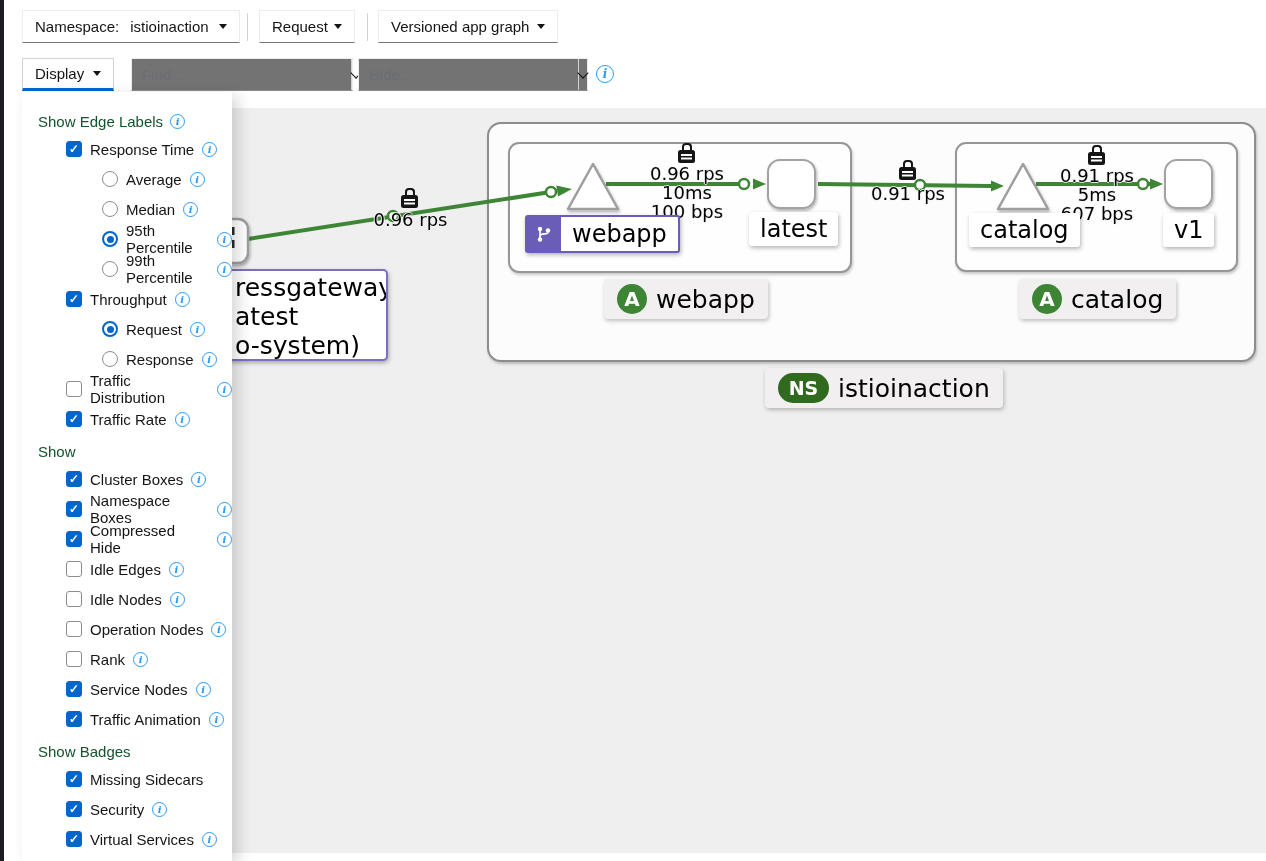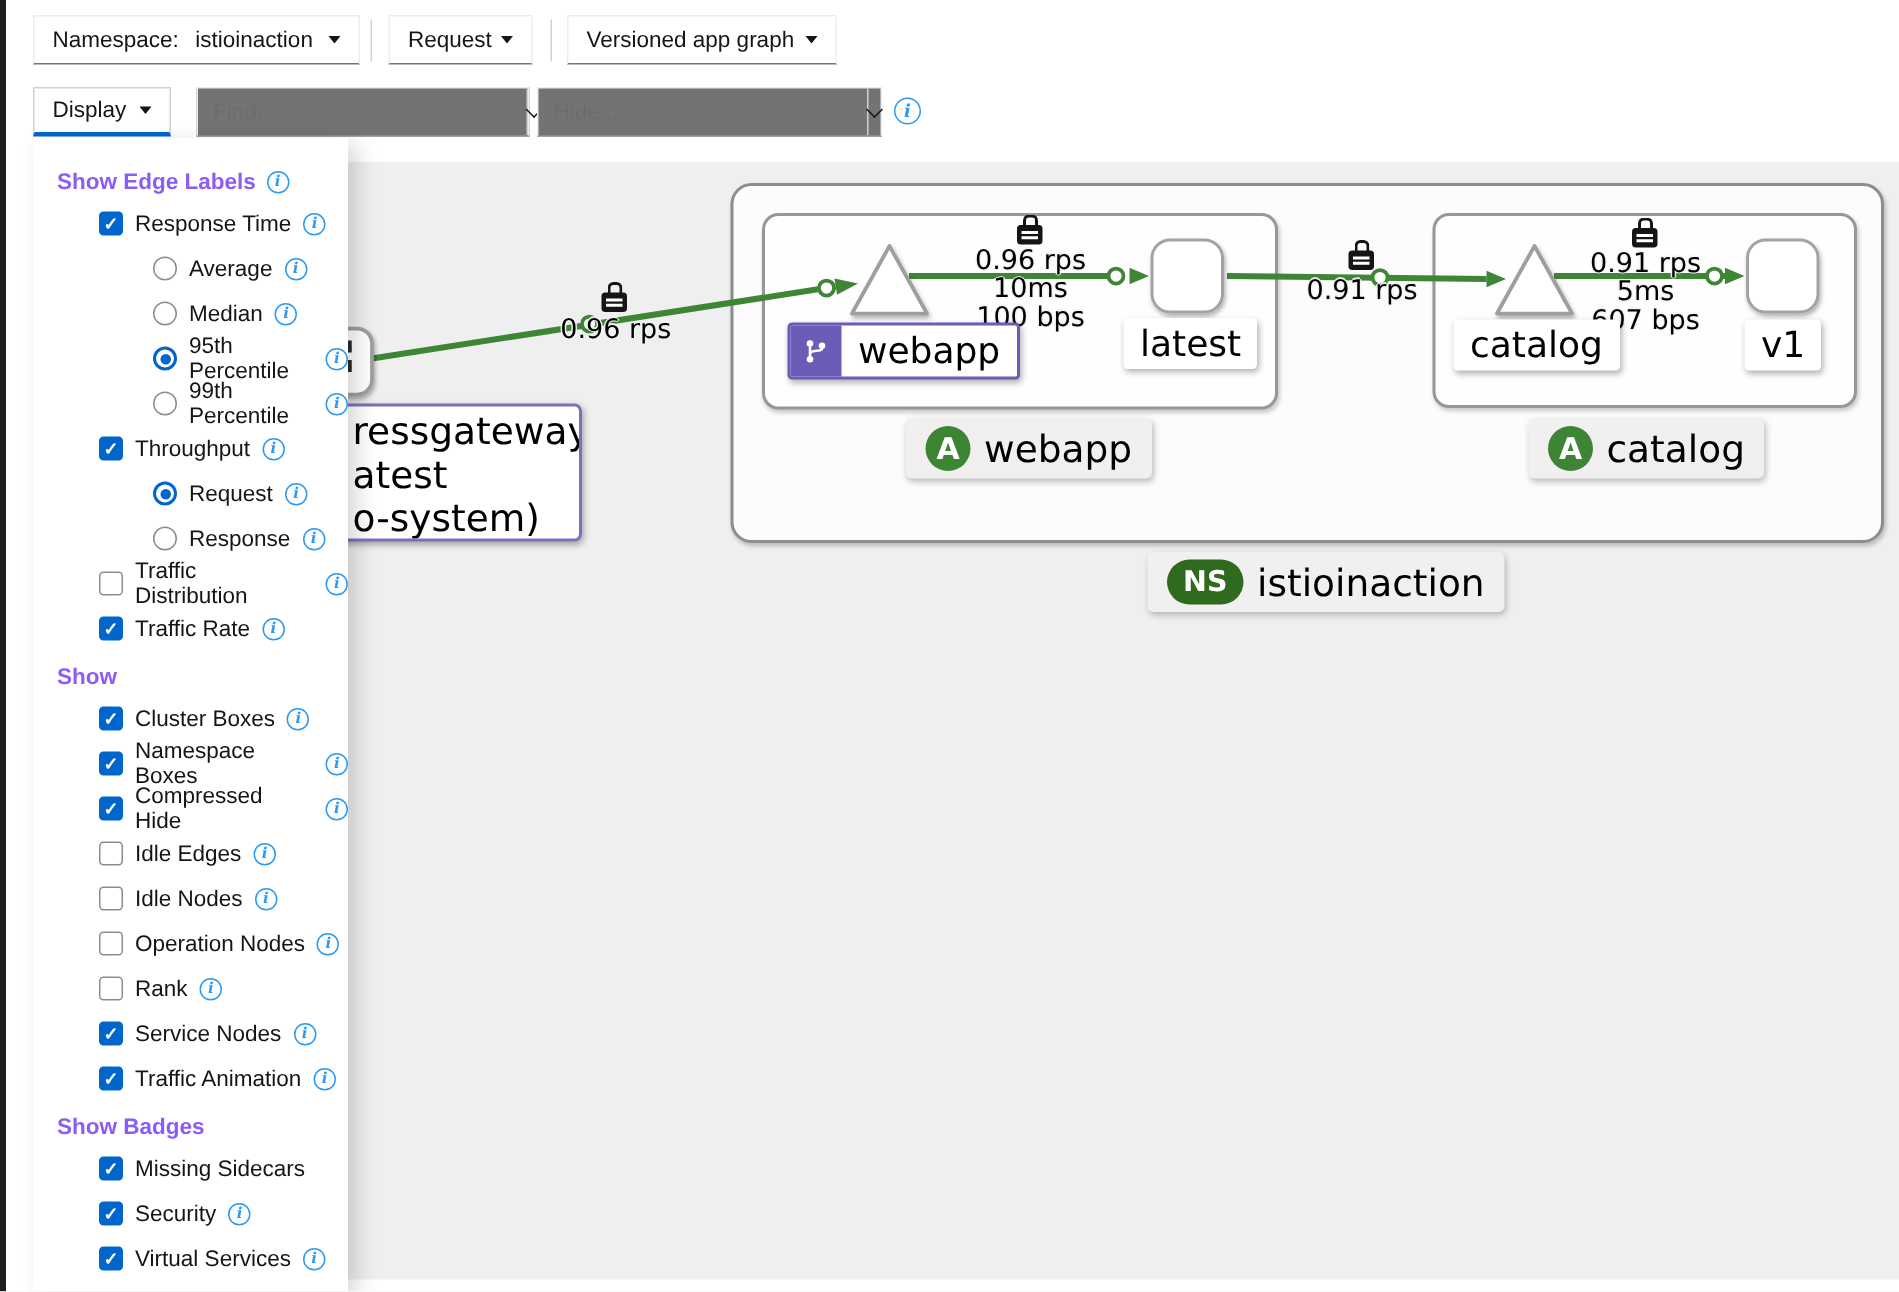--- a/index.html
+++ b/index.html
@@ -41,21 +41,21 @@
   }
   .info::before { content:"i"; }
   .info.big { width:18px; height:18px; font-size:12px; }
 
   
   .panel {
     position:absolute; left:22px; top:92px; width:210px; height:769px; background:#fff;
     box-shadow:6px 4px 14px rgba(0,0,0,.16); z-index:50; padding:12px 0 0 16px; overflow:hidden;
   }
   .p-head { display:flex; align-items:center; gap:7px; height:26px; margin-top:4px;
-    color:#8b5cf6; font-size:15px; font-weight:bold; }
+    color:#14532d; font-size:15px; font-weight:normal; }
   .p-row { display:flex; align-items:center; gap:8px; height:30px; font-size:15px; color:#151515; cursor:pointer;padding-left:28px; }
   .p-row.indent { margin-left:36px; }
   .cb { width:16px; height:16px; border-radius:3px; border:1.5px solid #8a8d90; background:#fff; flex:none;
     display:flex; align-items:center; justify-content:center; }
   .cb.on { background:#0066cc; border-color:#0066cc; }
   .cb.on::after { content:"✓"; color:#fff; font-size:12px; font-weight:bold; line-height:1; }
   .rd { width:16px; height:16px; border-radius:50%; border:1.5px solid #8a8d90; background:#fff; flex:none;
     display:flex; align-items:center; justify-content:center; }
   .rd.on { border:2px solid #0066cc; }
   .rd.on::after { content:""; width:7px; height:7px; border-radius:50%; background:#0066cc; }

